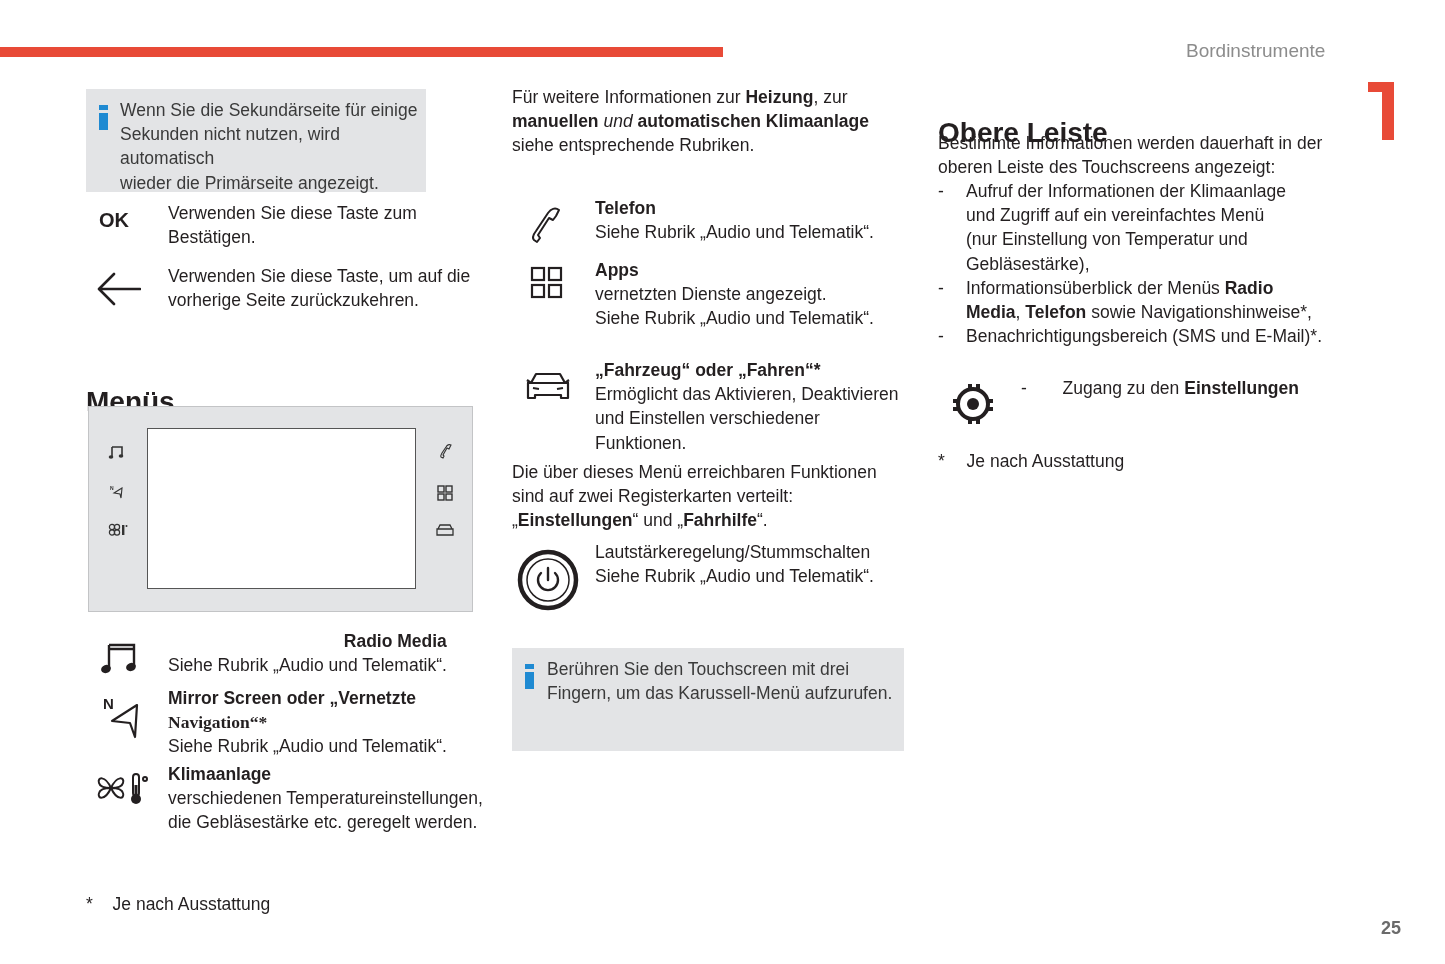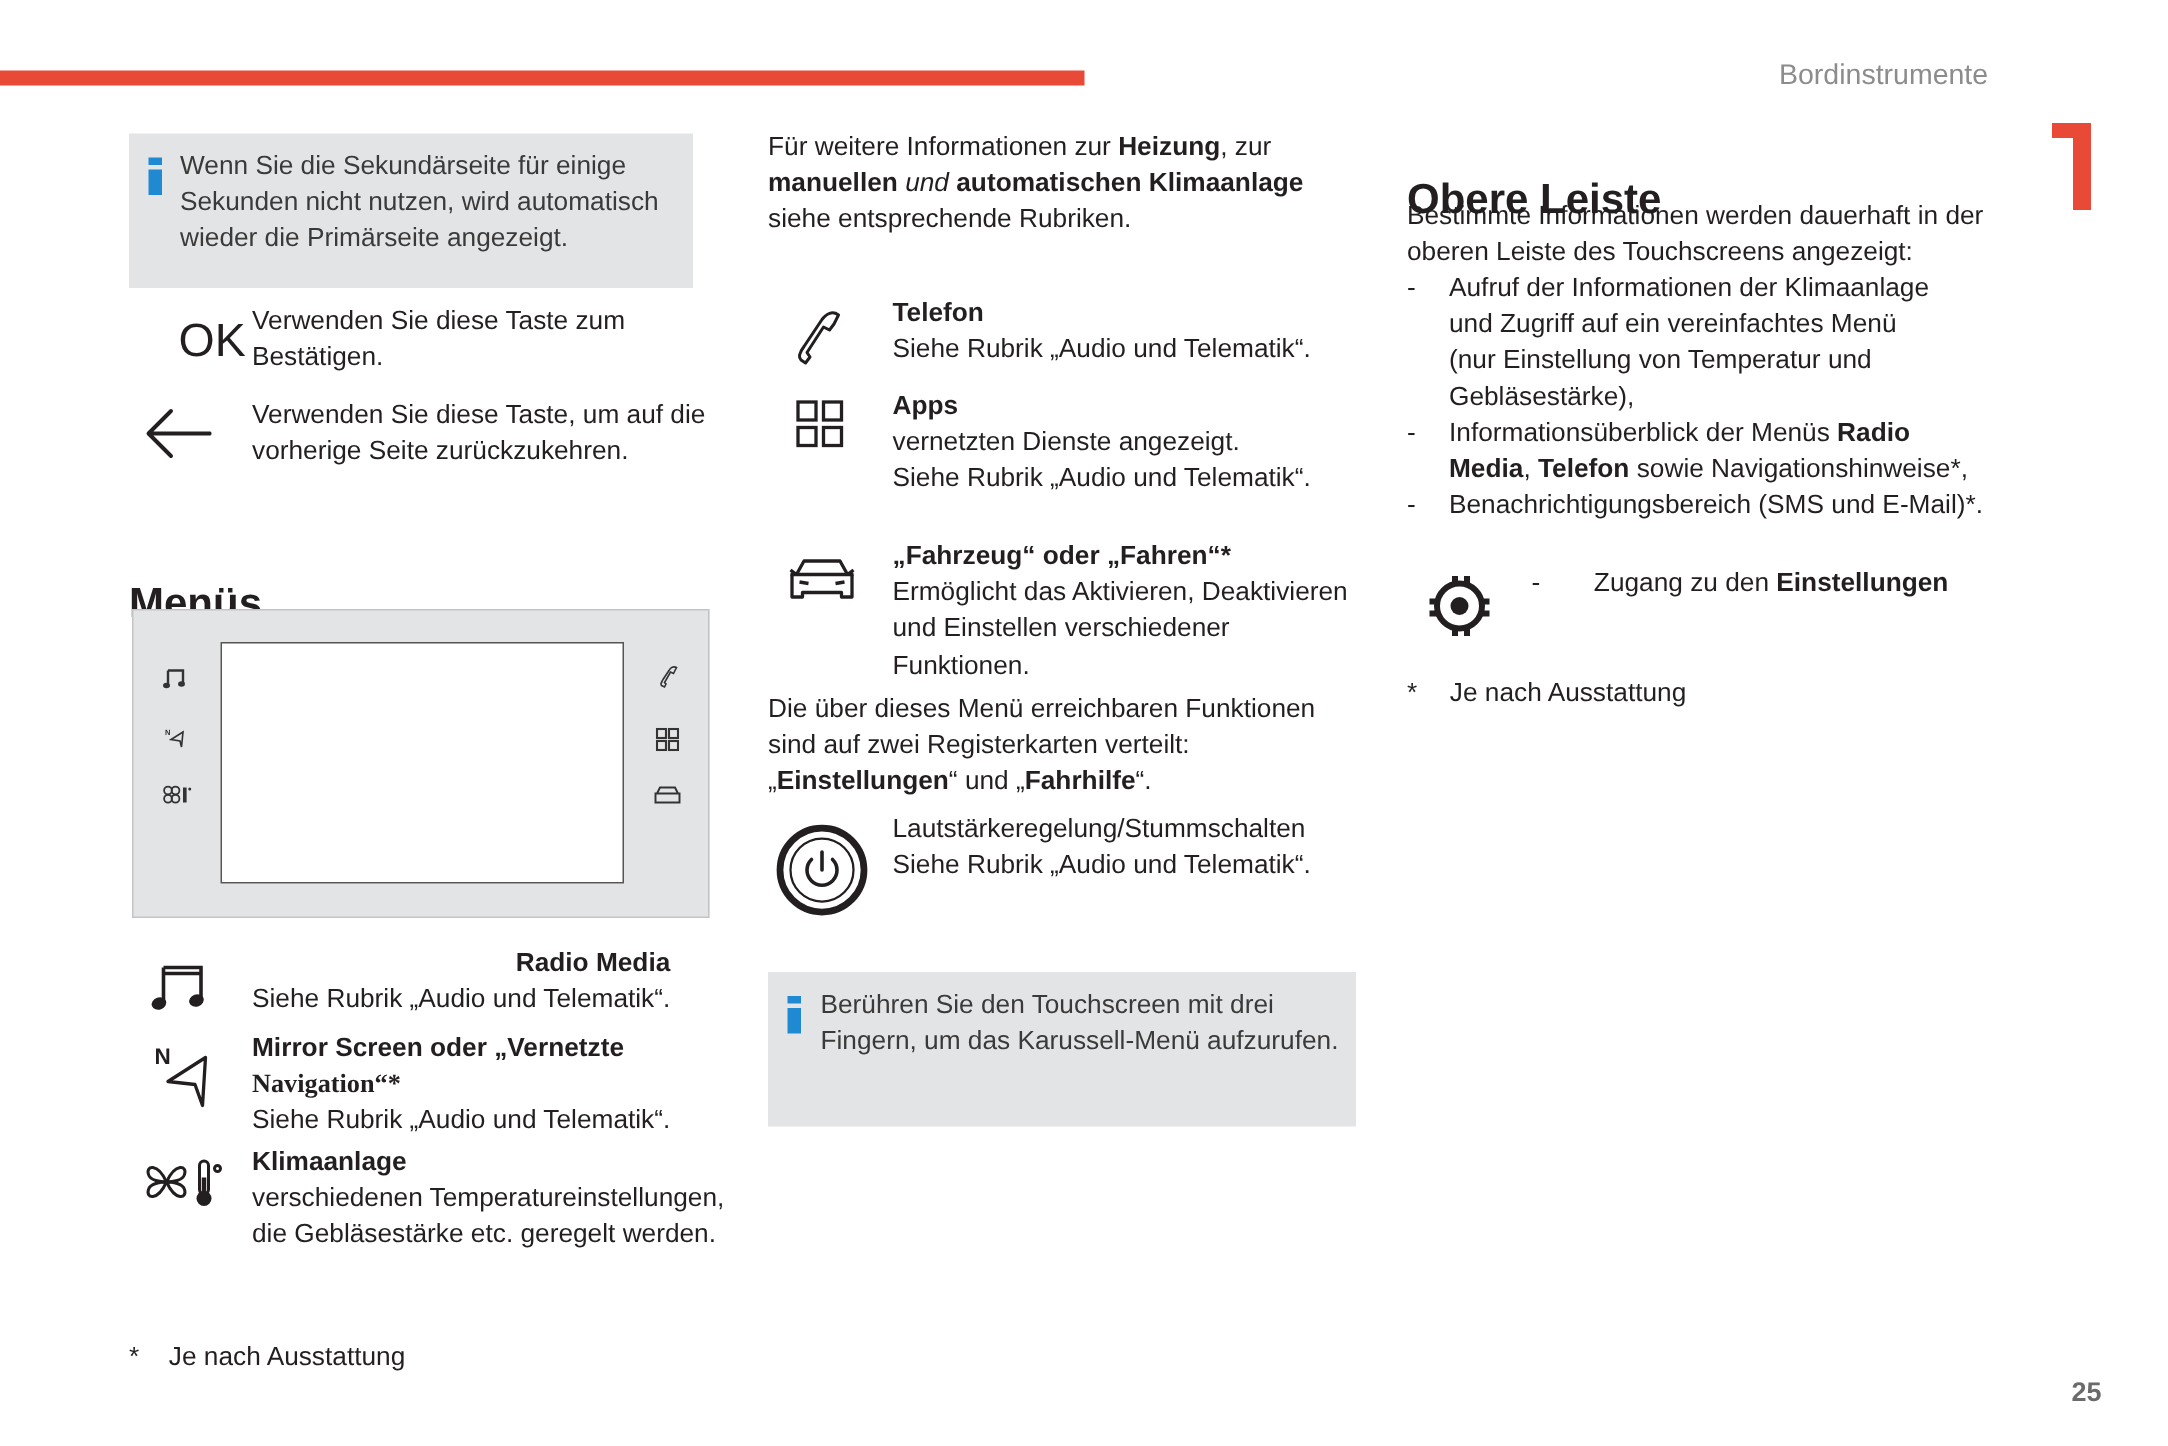--- a/index.html
+++ b/index.html
@@ -15,40 +15,40 @@
 
   .txt { font-size: 17.5px; line-height: 24.2px; }
   .h2 { font-size: 28px; font-weight: bold; color: #231f20; margin-top: 33px; }
   b { font-weight: bold; }
 
   .info-box { background: #e3e4e6; }
   .info-i { position: absolute; width: 9px; }
   .info-i .dot { width: 9px; height: 5px; background: #1f8ad2; }
   .info-i .stem { width: 9px; height: 17px; background: #1f8ad2; margin-top: 3px; }
 
-  .ok-label { font-size: 31px; font-weight: normal; color: #231f20; margin-left: 20px; }
+  .ok-label { font-size: 20px; font-weight: bold; color: #231f20; }
 
   .screen-panel { left: 88px; top: 406px; width: 385px; height: 206px; background: #e3e4e6; border: 1px solid #c3c4c6; box-sizing: border-box; }
   .screen-inner { position: absolute; left: 58px; top: 21px; width: 269px; height: 161px; background: #fff; border: 1px solid #555; box-sizing: border-box; }
   .panel-icon { position: absolute; width: 20px; height: 20px; }
 
   svg { display: block; }
 </style>
 </head>
 <body>
 
 <div class="abs red-bar"></div>
 <div class="abs section-label">Bordinstrumente</div>
 <div class="abs chapter-num">
   <svg width="26" height="58" viewBox="0 0 26 58">
     <path d="M0 0 H26 V58 H14 V10 H0 Z" fill="#e84a37"></path>
   </svg>
 </div>
 
-<div class="abs info-box" style="left:86px; top:89px; width:376px; height:103px;">
+<div class="abs info-box" style="left:86px; top:89px; width:340px; height:103px;">
   <div class="info-i" style="left:13px; top:16px;">
       <div class="dot"></div>
       <div class="stem"></div>
     </div>
   <div class="txt" style="position:absolute; left:34px; top:9px; color:#3a3a3a;">
     <div>Wenn Sie die Sekundärseite für einige</div>
     <div>Sekunden nicht nutzen, wird automatisch</div>
     <div>wieder die Primärseite angezeigt.</div>
   </div>
 </div>

